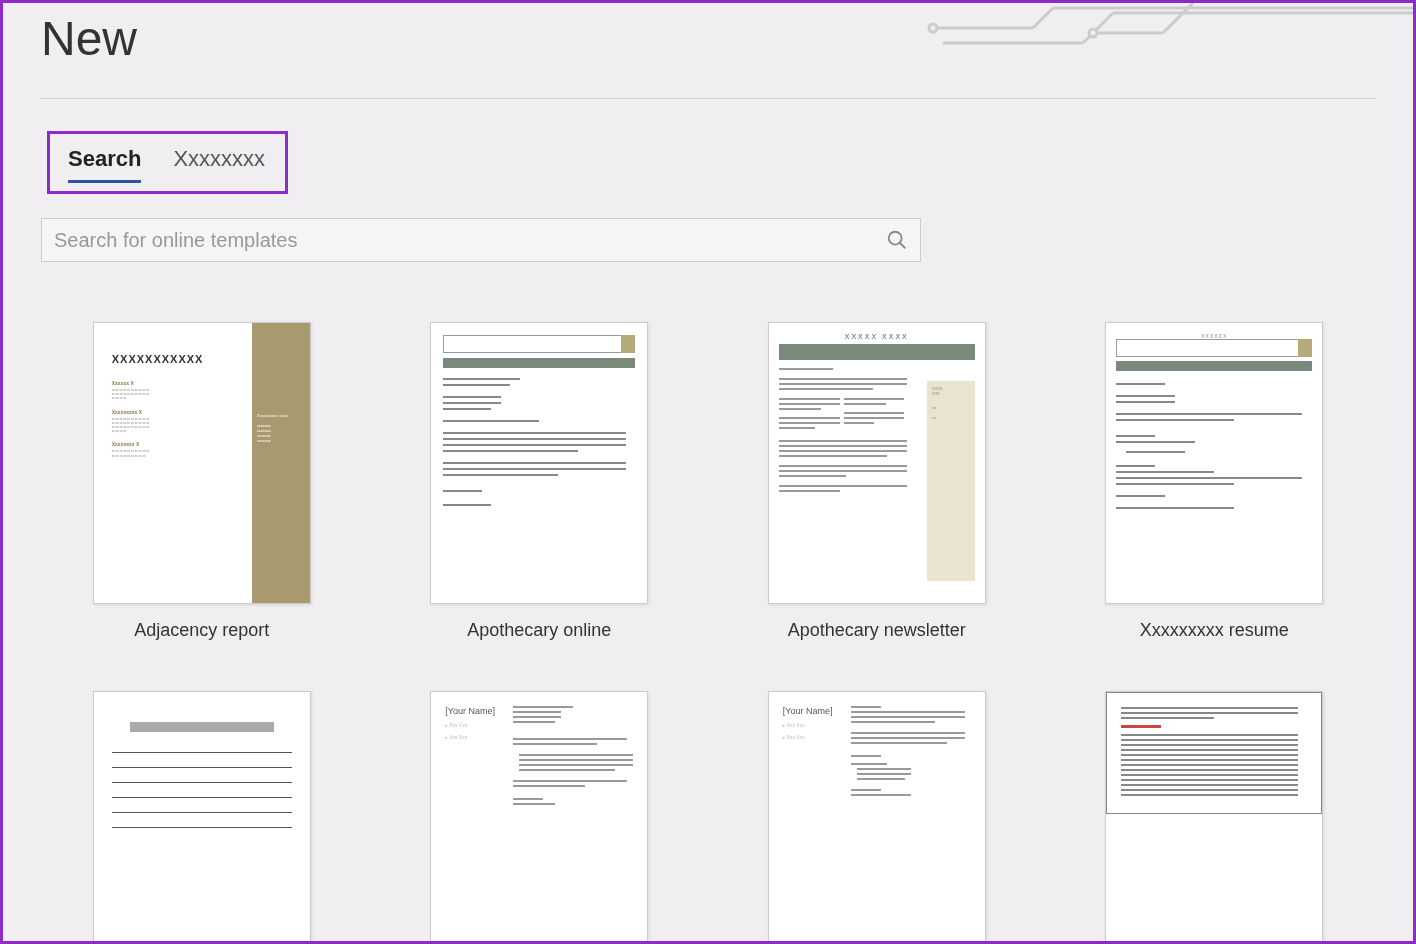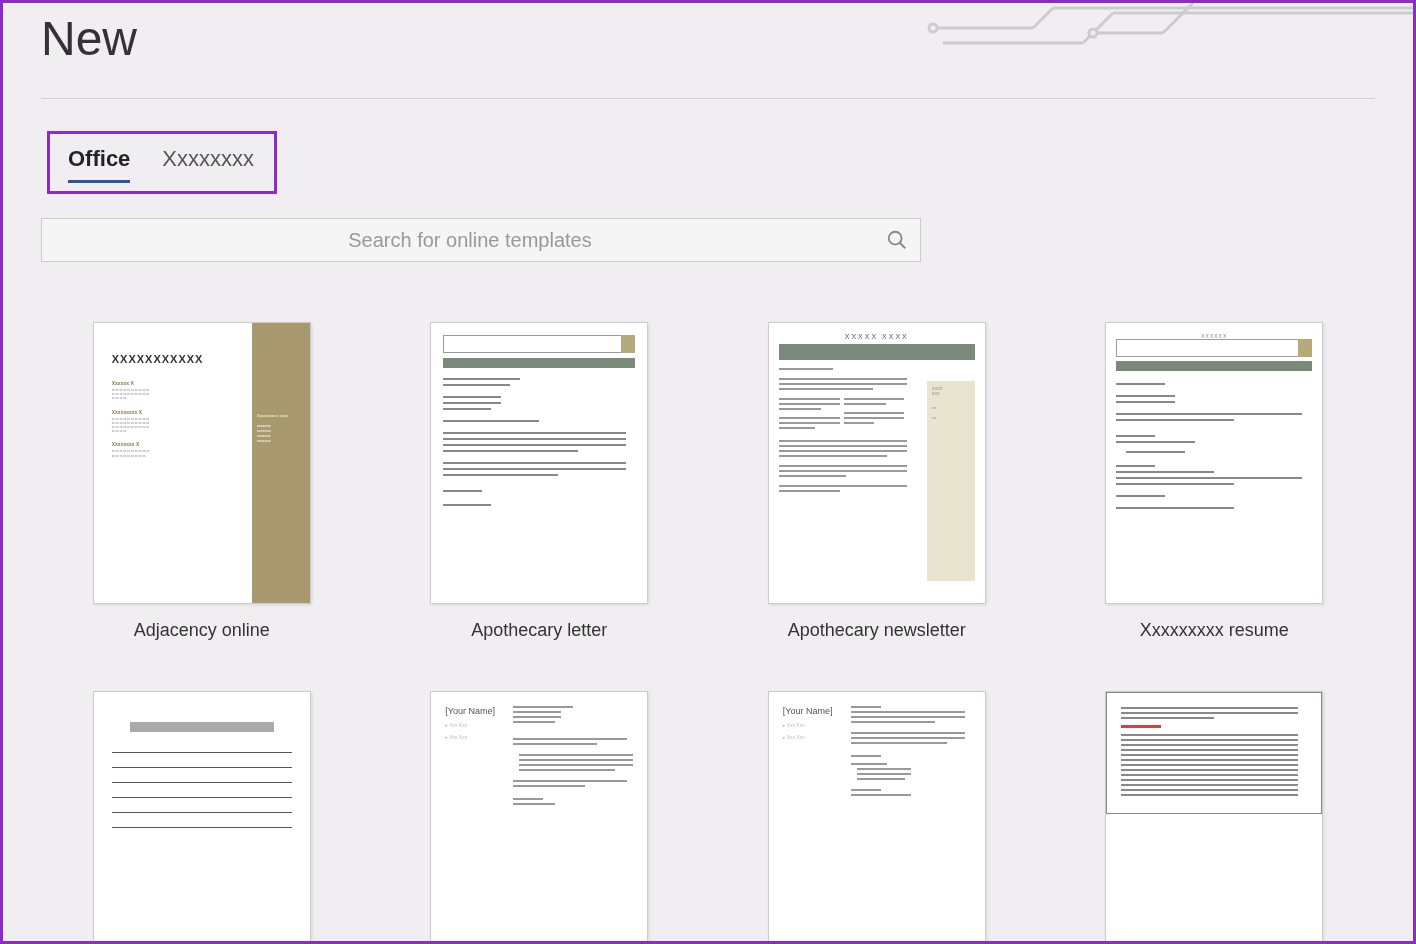--- a/index.html
+++ b/index.html
@@ -73,21 +73,20 @@
       padding: 0 12px;
     }
     
     .search-input {
       flex: 1;
       border: none;
       background: transparent;
       font-size: 20px;
       color: #15803d;
       outline: none;
-      text-align: center;
     }
     
     .search-input::placeholder {
       color: #999;
     }
     
     .search-icon {
       width: 22px;
       height: 22px;
       color: #888;
@@ -349,21 +348,21 @@
     <line x1="184" y1="30" x2="250" y2="30"></line>
     <line x1="250" y1="30" x2="280" y2="0"></line>
   </g>
 </svg>
 
 <h1 class="page-title">New</h1>
 
 <hr class="divider">
 
 <div class="tabs-container">
-  <div class="tab active">Office</div>
+  <div class="tab active">Search</div>
   <div class="tab">Xxxxxxxx</div>
 </div>
 
 <div class="search-container">
   <input type="text" class="search-input" placeholder="Search for online templates" style="">
   <svg class="search-icon" viewBox="0 0 24 24" fill="none" stroke="currentColor" stroke-width="2">
     <circle cx="10" cy="10" r="7"></circle>
     <line x1="15" y1="15" x2="21" y2="21"></line>
   </svg>
 </div>
@@ -378,21 +377,21 @@
       <div class="adj-content">
         <div class="adj-title">XXXXXXXXXXX</div>
         <div class="adj-section">Xxxxxx X</div>
         <div class="adj-text">xx xx xx xx xx xx xx xx xx xx<br>xx xx xx xx xx xx xx xx xx xx<br>xx xx xx xx</div>
         <div class="adj-section">Xxxxxxxxx X</div>
         <div class="adj-text">xx xx xx xx xx xx xx xx xx xx<br>xx xx xx xx xx xx xx xx xx xx<br>xx xx xx xx xx xx xx xx xx xx<br>xx xx xx xx</div>
         <div class="adj-section">Xxxxxxxx X</div>
         <div class="adj-text">xx xx xx xx xx xx xx xx xx xx<br>xx xx xx xx xx xx xx xx xx</div>
       </div>
     </div>
-    <div class="template-label">Adjacency online</div>
+    <div class="template-label">Adjacency report</div>
   </div>
 
   <div class="template-card">
     <div class="template-thumbnail">
       <div class="apoth-letter">
         <div class="apoth-header-box">
             <div class="apoth-header-tab"></div>
           </div>
         <div class="apoth-green-bar"></div>
         <div class="apoth-line" style="width:40%"></div>
@@ -411,21 +410,21 @@
         <div style="height:6px"></div>
         <div class="apoth-line" style="width:95%"></div>
         <div class="apoth-line" style="width:95%"></div>
         <div class="apoth-line" style="width:60%"></div>
         <div style="height:10px"></div>
         <div class="apoth-line" style="width:20%"></div>
         <div style="height:8px"></div>
         <div class="apoth-line" style="width:25%"></div>
       </div>
     </div>
-    <div class="template-label">Apothecary letter</div>
+    <div class="template-label">Apothecary online</div>
   </div>
 
   <div class="template-card">
     <div class="template-thumbnail">
       <div class="newsletter">
         <div class="news-title">XXXXX XXXX</div>
         <div class="news-greenbar"></div>
         <div class="news-sidebar">
           <div style="font-size:4px;color:#888">XXXX<br>XXX</div>
           <div style="height:10px"></div>

